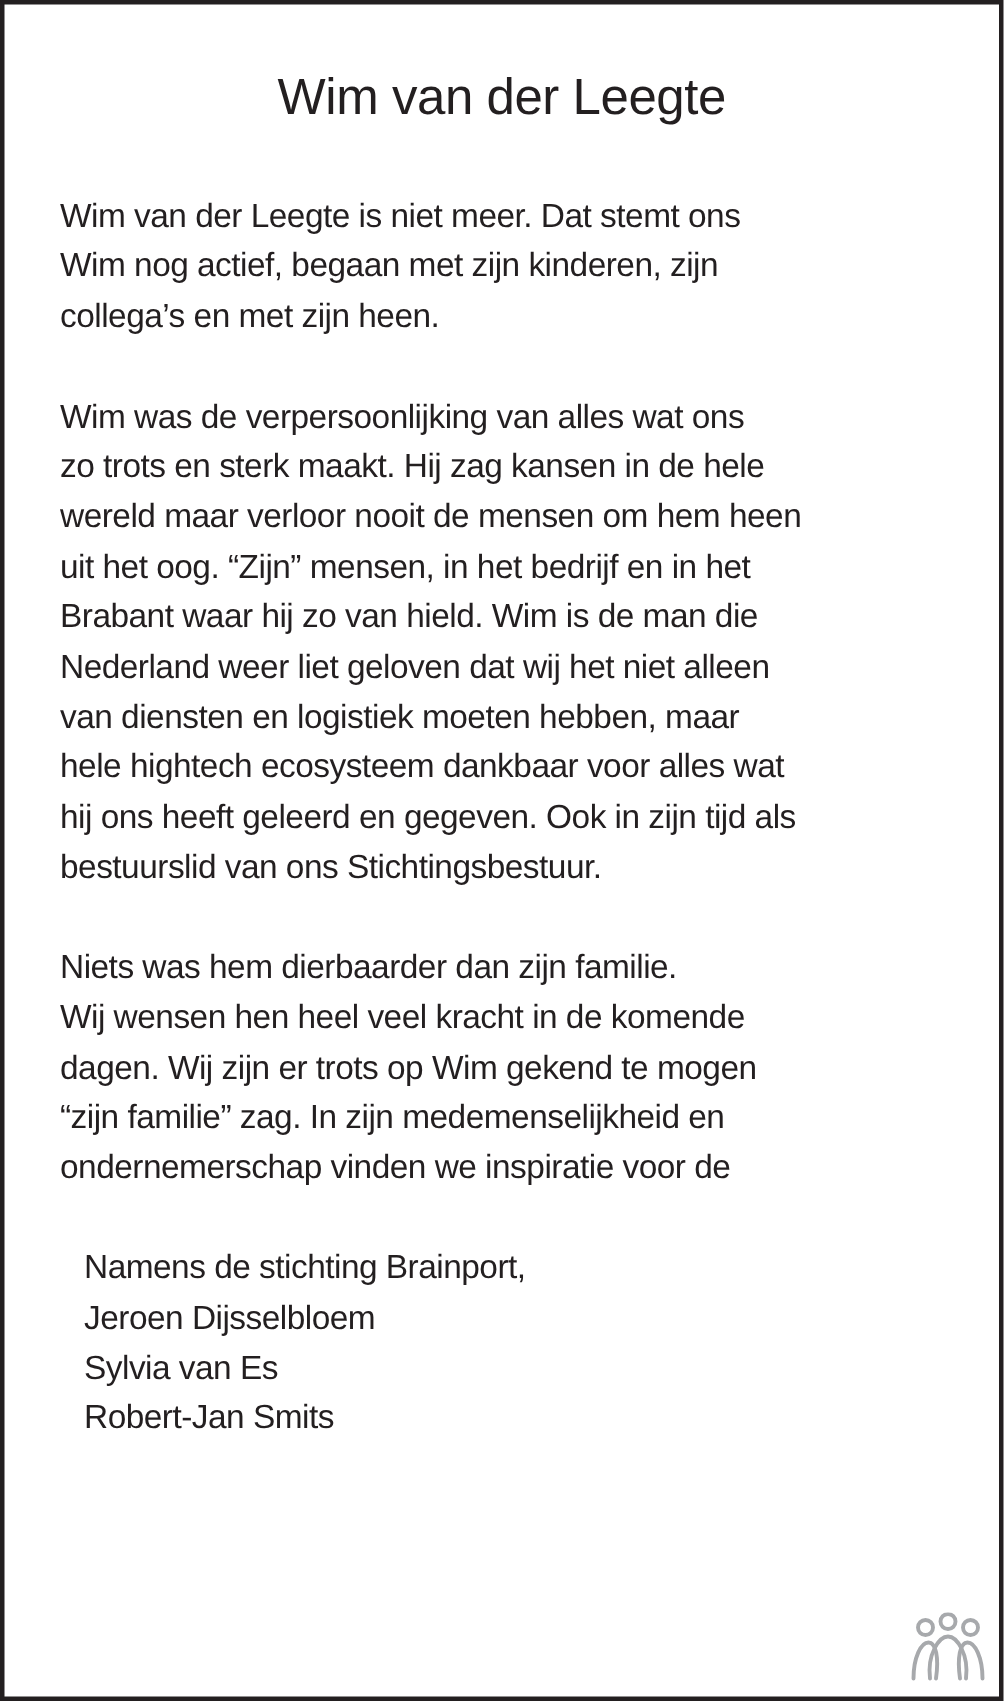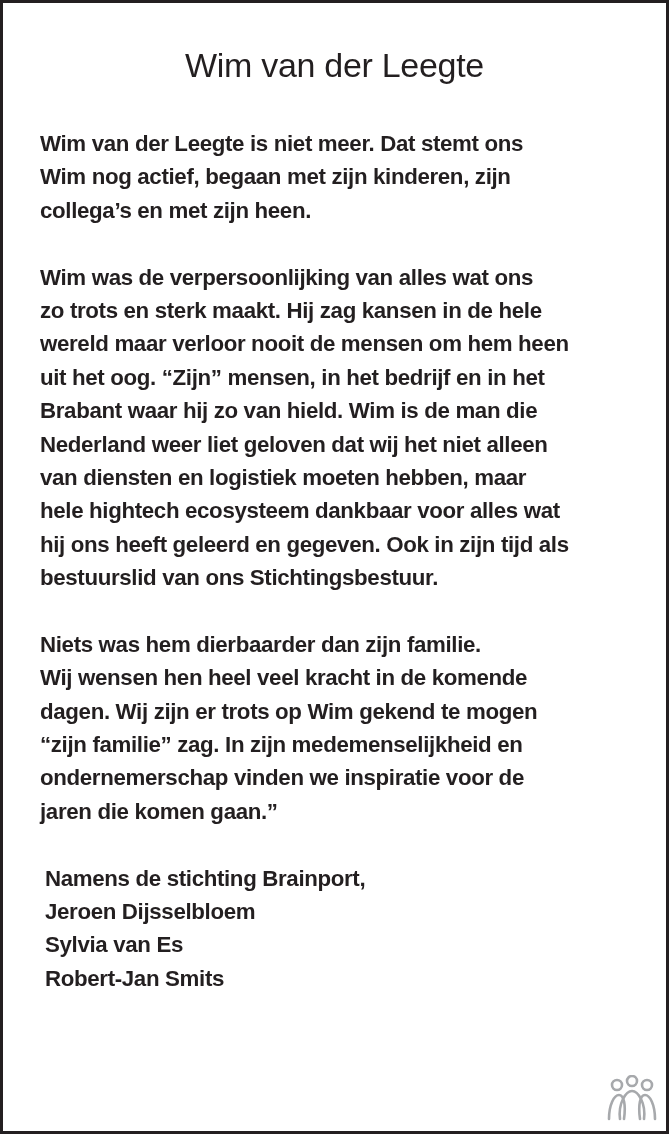--- a/index.html
+++ b/index.html
@@ -1,22 +1,22 @@
 <!DOCTYPE html>
 <html><head>
 <meta charset="utf-8">
 <style>
   html,body{margin:0;padding:0;background:#ffffff;}
   body{width:669px;height:1134px;overflow:hidden;}
   .card{position:relative;width:669px;height:1134px;box-sizing:border-box;border:3px solid #231f20;background:#fff;}
   .title{position:absolute;left:0;right:0;top:34px;text-align:center;font-family:"Liberation Sans",sans-serif;font-size:34px;color:#231f20;letter-spacing:-0.3px;line-height:56px;}
-  .body{position:absolute;left:37px;top:124px;font-family:"Liberation Sans",sans-serif;font-size:22.3px;color:#231f20;line-height:33.4px;white-space:nowrap;letter-spacing:-0.35px;font-weight:bold;}
+  .body{position:absolute;left:37px;top:124px;font-family:"Liberation Sans",sans-serif;font-size:22.3px;color:#231f20;line-height:33.4px;white-space:nowrap;letter-spacing:-0.35px;}
   .para{margin:0 0 33.4px 0;}
   .line{display:block;height:33.4px;}
-  .sig{margin:5px;}
+  .sig{margin:16px;}
   .family-icon{position:absolute;right:8px;bottom:8px;width:52px;height:48px;}
 </style>
 </head>
 <body>
 
 <div class="card">
   <div class="title">Wim van der Leegte</div>
 
   <div class="body">
     <div class="para">
@@ -35,21 +35,20 @@
       <span class="line">hele hightech ecosysteem dankbaar voor alles wat</span>
       <span class="line">hij ons heeft geleerd en gegeven. Ook in zijn tijd als</span>
       <span class="line">bestuurslid van ons Stichtingsbestuur.</span>
     </div>
     <div class="para">
       <span class="line">Niets was hem dierbaarder dan zijn familie.</span>
       <span class="line">Wij wensen hen heel veel kracht in de komende</span>
       <span class="line">dagen. Wij zijn er trots op Wim gekend te mogen</span>
       <span class="line">“zijn familie” zag. In zijn medemenselijkheid en</span>
       <span class="line">ondernemerschap vinden we inspiratie voor de</span>
-      <span class="line">jaren die komen gaan.”</span>
     </div>
     <div class="para sig">
       <span class="line">Namens de stichting Brainport,</span>
       <span class="line">Jeroen Dijsselbloem</span>
       <span class="line">Sylvia van Es</span>
       <span class="line">Robert-Jan Smits</span>
     </div>
   </div>
 
   <svg class="family-icon" viewBox="0 0 52 48" fill="none" stroke="#a7a9ac" stroke-width="2.6" stroke-linecap="round">

